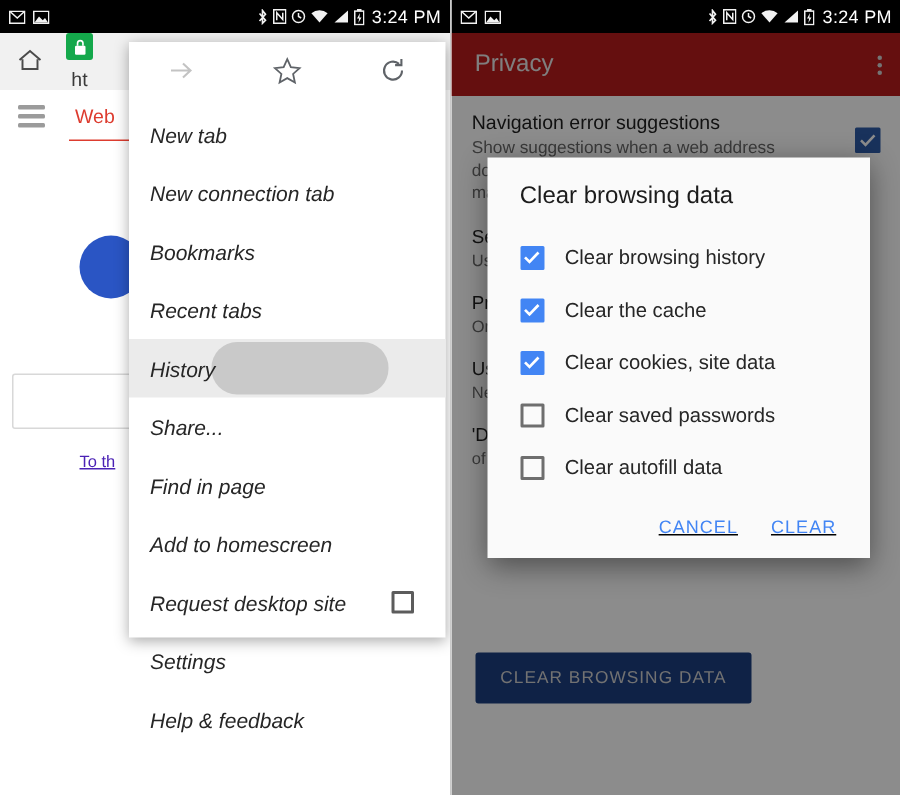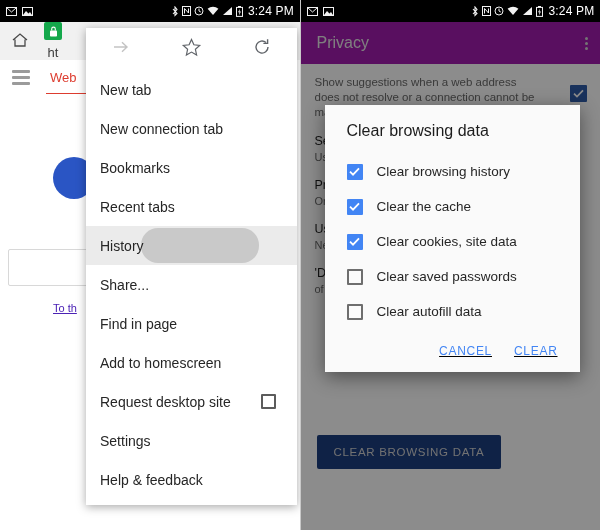--- a/index.html
+++ b/index.html
@@ -71,24 +71,25 @@
   .loc-bar{
     position:absolute;left:0;bottom:18px;width:300px;
     display:flex;align-items:center;gap:6px;padding-left:52px;
     font-size:10px;color:#3b3b3b;
   }
   .loc-dot{width:7px;height:9px;background:#3f7ee0;border-radius:2px 2px 50% 50%;}
   .loc-update{color:#3b5bdb;}
 
   
   .menu{
-    position:absolute;left:86px;top:28px;width:211px;height:477px;
+    position:absolute;left:86px;top:28px;width:211px;height:397px;
     background:#ffffff;
     box-shadow:0 2px 9px rgba(0,0,0,.34);
     z-index:40;
+    font-style:italic;
   }
   .menu-top{
     height:38px;display:flex;align-items:center;justify-content:space-around;
     color:#5f6368;
   }
   .menu-top .mi{width:26px;height:26px;display:flex;align-items:center;justify-content:center;}
   .menu-top .mi.dim{color:#c3c3c3;}
   .menu-list{padding-top:4px;}
   .mrow{
     position:relative;height:39px;display:flex;align-items:center;
@@ -103,21 +104,21 @@
   .mrow .mlabel{position:relative;z-index:2;}
   .mrow .mcheck{
     position:absolute;right:21px;top:50%;margin-top:-8px;
     width:15px;height:15px;border:2px solid #5c5c5c;border-radius:1px;
     box-sizing:border-box;background:#fff;
   }
 
   
   .r-appbar{
     position:absolute;top:22px;left:0;width:300px;height:42px;
-    background:#a21caf;display:flex;align-items:center;
+    background:#b91c1c;display:flex;align-items:center;
   }
   .r-title{margin-left:16px;font-size:16px;color:#e8e8e8;}
   .kebab{margin-left:auto;margin-right:13px;display:flex;flex-direction:column;gap:2px;}
   .kebab i{width:3px;height:3px;border-radius:50%;background:#d3d3d3;display:block;}
   .r-content{position:absolute;top:64px;left:0;width:300px;height:466px;background:#ffffff;}
   .pref{padding:9px 14px 0 14px;position:relative;}
   .pref-title{font-size:13px;color:#1f1f1f;line-height:17px;}
   .pref-sum{font-size:11.5px;color:#6b6b6b;line-height:15px;max-width:225px;margin-top:2px;}
   .pref-check{
     position:absolute;right:14px;top:21px;width:17px;height:17px;border-radius:1px;
@@ -383,20 +384,21 @@
       <span class="r-title">Privacy</span>
       <span class="kebab">
           <i></i>
           <i></i>
           <i></i>
         </span>
     </div>
 
     <div class="r-content">
       <div class="pref">
+        <div class="pref-title">Navigation error suggestions</div>
         <div class="pref-sum">Show suggestions when a web address does not resolve or a connection cannot be made</div>
         <span class="pref-check">
           <svg width="11" height="9" viewBox="0 0 11 9">
               <path d="M1 4.6 L4 7.6 L10 1.3" fill="none" stroke="#ffffff" stroke-width="1.7"></path>
             </svg>
         </span>
       </div>
 
       <div class="sec">
         <div class="sec-title">Se</div>

